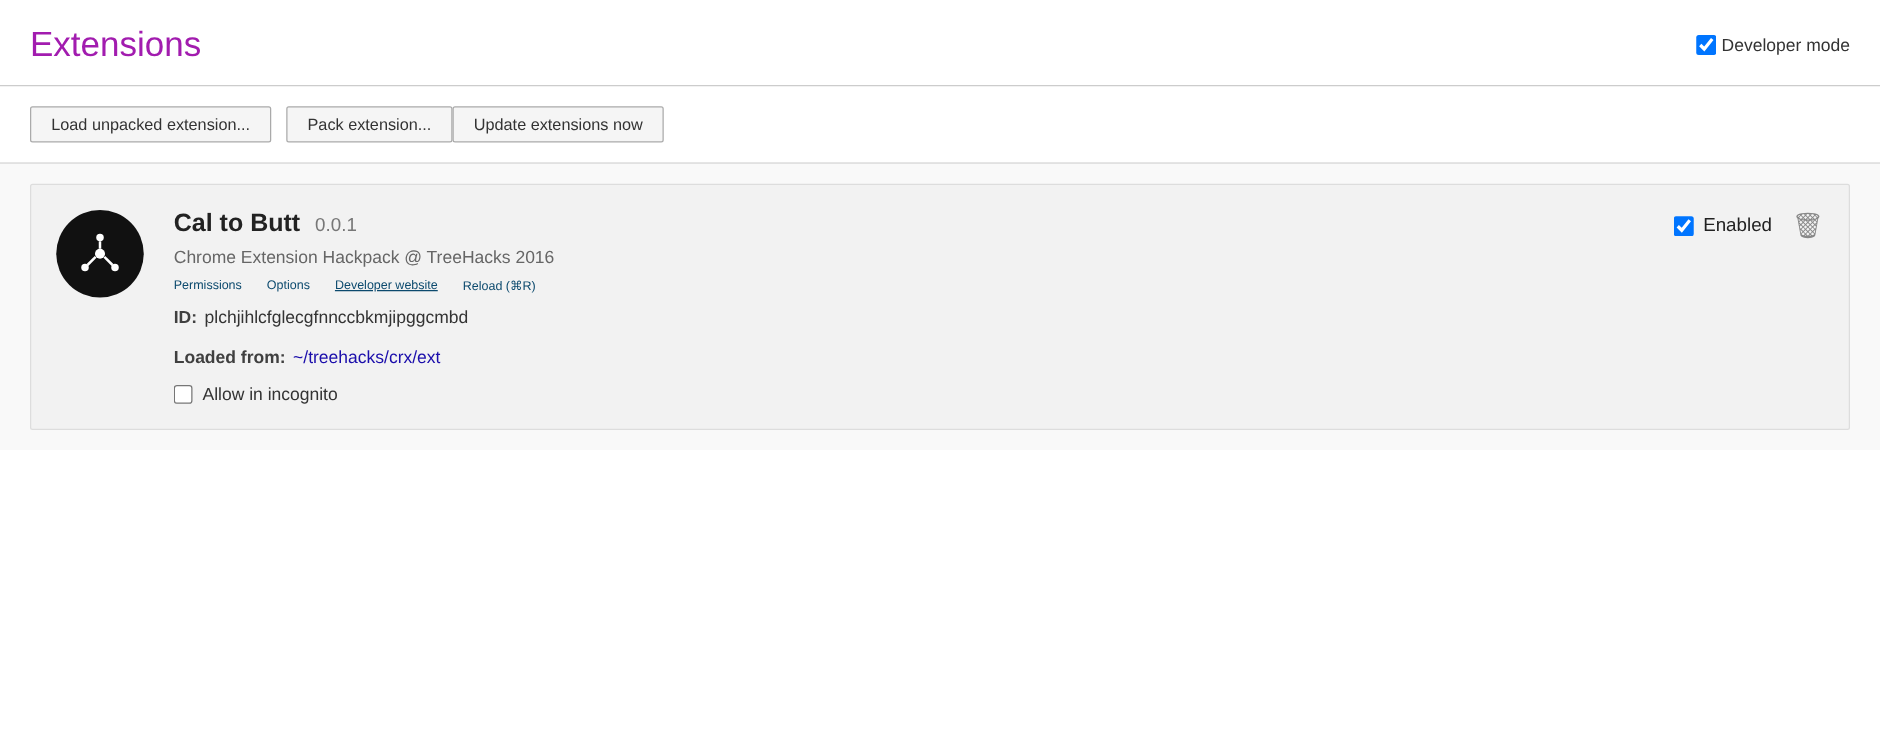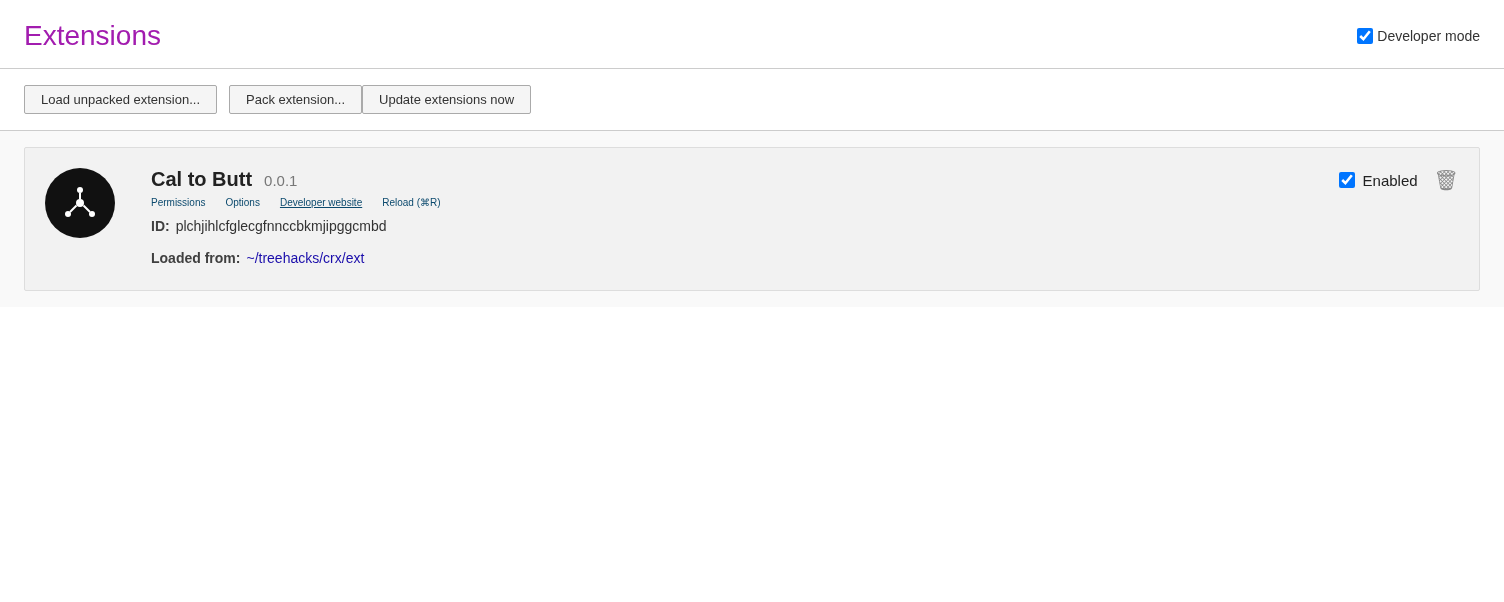--- a/index.html
+++ b/index.html
@@ -63,21 +63,21 @@
       padding: 16px 24px;
       background: #f9f9f9;
     }
     .extension-card {
       background: #f2f2f2;
       border: 1px solid #ddd;
       border-radius: 2px;
       padding: 20px;
       display: flex;
       align-items: flex-start;
-      gap: 36px;
+      gap: 24px;
       position: relative;
     }
     .extension-icon {
       width: 70px;
       height: 70px;
       background: #111;
       border-radius: 50%;
       display: flex;
       align-items: center;
       justify-content: center;
@@ -222,34 +222,39 @@
         <line x1="17.5" y1="23.5" x2="11" y2="30" stroke="white" stroke-width="2"></line>
         <line x1="24.5" y1="23.5" x2="31" y2="30" stroke="white" stroke-width="2"></line>
       </svg>
     </div>
 
     <div class="extension-info">
       <div class="extension-name-row">
         <span class="extension-name">Cal to Butt</span>
         <span class="extension-version">0.0.1</span>
       </div>
+      <div class="extension-description">Chrome Extension Hackpack @ TreeHacks 2016</div>
       <div class="extension-links">
         <a class="extension-link">Permissions</a>
         <a class="extension-link">Options</a>
         <a class="extension-link underlined">Developer website</a>
         <a class="extension-link">Reload (⌘R)</a>
       </div>
       <div class="extension-meta">
         <span class="extension-meta-label">ID:</span>
         <span>plchjihlcfglecgfnnccbkmjipggcmbd</span>
       </div>
       <div class="extension-meta">
         <span class="extension-meta-label">Loaded from:</span>
         <a class="meta-link">~/treehacks/crx/ext</a>
       </div>
+      <div class="incognito-row">
+        <input type="checkbox" class="incognito-checkbox" style="">
+        <span class="incognito-label">Allow in incognito</span>
+      </div>
     </div>
 
     <div class="extension-controls">
       <div class="enabled-row">
         <input type="checkbox" class="enabled-checkbox" checked="" style="">
         <span class="enabled-label">Enabled</span>
       </div>
       <span class="trash-icon">🗑</span>
     </div>
   </div>

